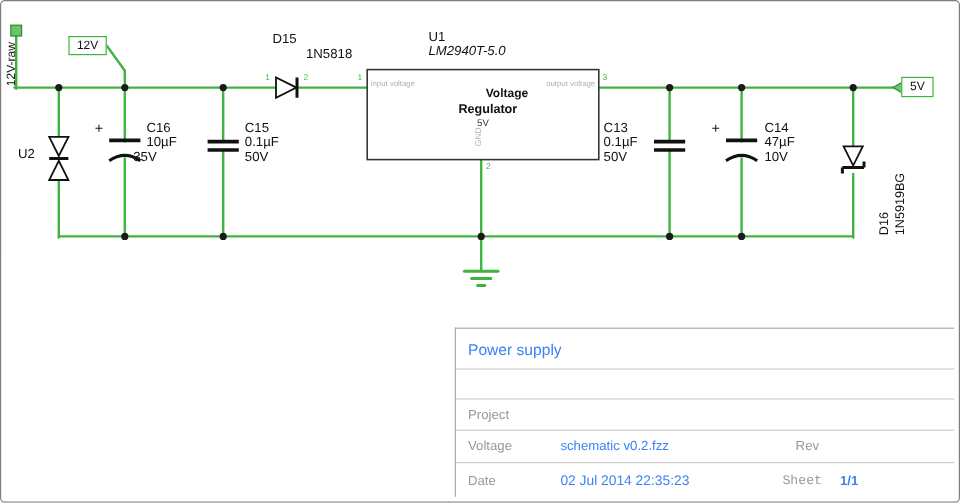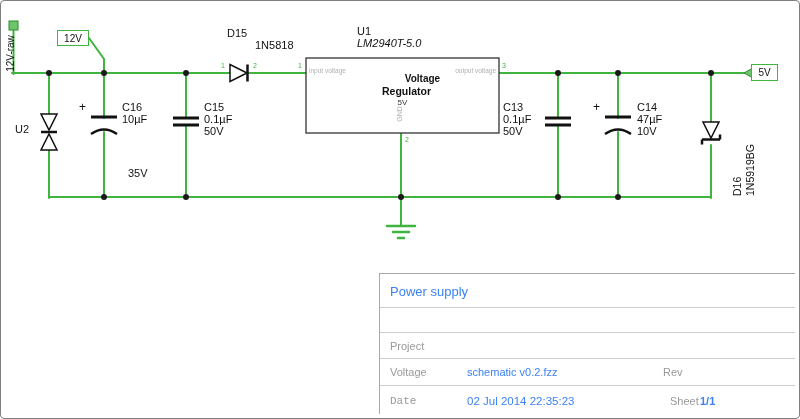--- a/index.html
+++ b/index.html
@@ -137,21 +137,21 @@
 
   <div class="netbox" style="left:56px;top:29px;width:32px;height:16px;">12V</div>
 
   <div class="netbox" style="left:750px;top:63px;width:27px;height:17px;border-width:1.5px;">5V</div>
 
   <div class="t ref" style="left:14px;top:122px;">U2</div>
 
   <div class="t" style="left:78px;top:99px;font-size:12px;">+</div>
   <div class="t ref" style="left:121px;top:100px;">C16</div>
   <div class="t ref" style="left:121px;top:112px;">10µF</div>
-  <div class="t ref" style="left:127px;top:124px;margin-top:42px;">35V</div>
+  <div class="t ref" style="left:110px;top:124px;">35V</div>
 
   <div class="t ref" style="left:203px;top:100px;">C15</div>
   <div class="t ref" style="left:203px;top:112px;">0.1µF</div>
   <div class="t ref" style="left:203px;top:124px;">50V</div>
 
   <div class="t ref" style="left:226px;top:26px;">D15</div>
   <div class="t ref" style="left:226px;top:38px;margin-left:28px;">1N5818</div>
   <div class="t pin" style="left:220px;top:61px;">1</div>
   <div class="t pin" style="left:252px;top:61px;">2</div>
 
@@ -188,20 +188,20 @@
     <div class="tb-row" style="height:25px;"></div>
     <div class="tb-row" style="height:26px;">
       <span class="tb-cell tb-label" style="left:10px;">Project</span>
     </div>
     <div class="tb-row" style="height:27px;">
       <span class="tb-cell tb-label" style="left:10px;">Voltage</span>
       <span class="tb-cell tb-value" style="left:87px;font-size:11px;">schematic v0.2.fzz</span>
       <span class="tb-cell tb-label" style="left:283px;">Rev</span>
     </div>
     <div class="tb-row" style="height:30px;">
-      <span class="tb-cell tb-label" style="left:10px;font-family:Liberation Mono, monospace;">Date</span>
+      <span class="tb-cell tb-label" style="left:10px;">Date</span>
       <span class="tb-cell tb-value" style="left:87px;font-size:11.5px;">02 Jul 2014 22:35:23</span>
-      <span class="tb-cell tb-label" style="left:290px;">Sheet</span>
+      <span class="tb-cell tb-label" style="left:272px;font-family:Liberation Mono, monospace;">Sheet</span>
       <span class="tb-cell tb-value" style="left:320px;font-weight:700;">1/1</span>
     </div>
   </div>
 
 </div>
 
 </body></html>

